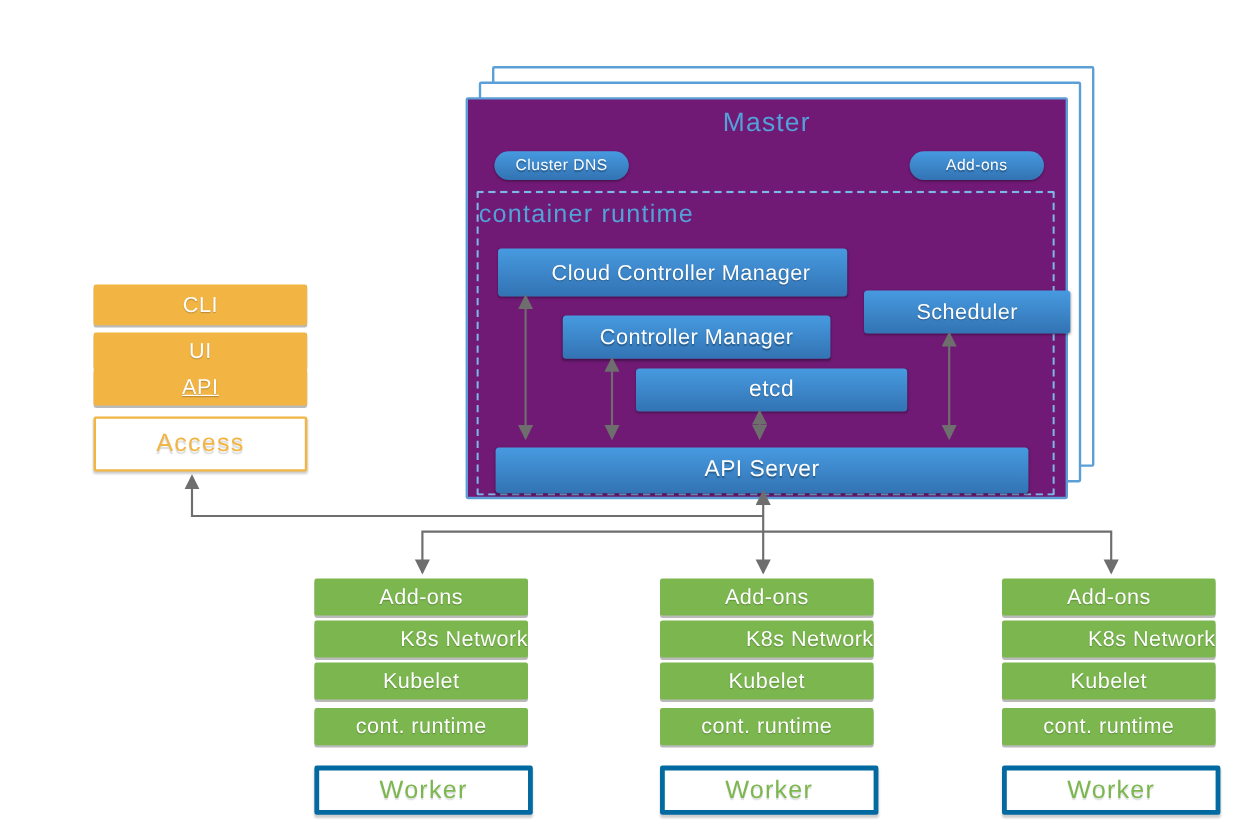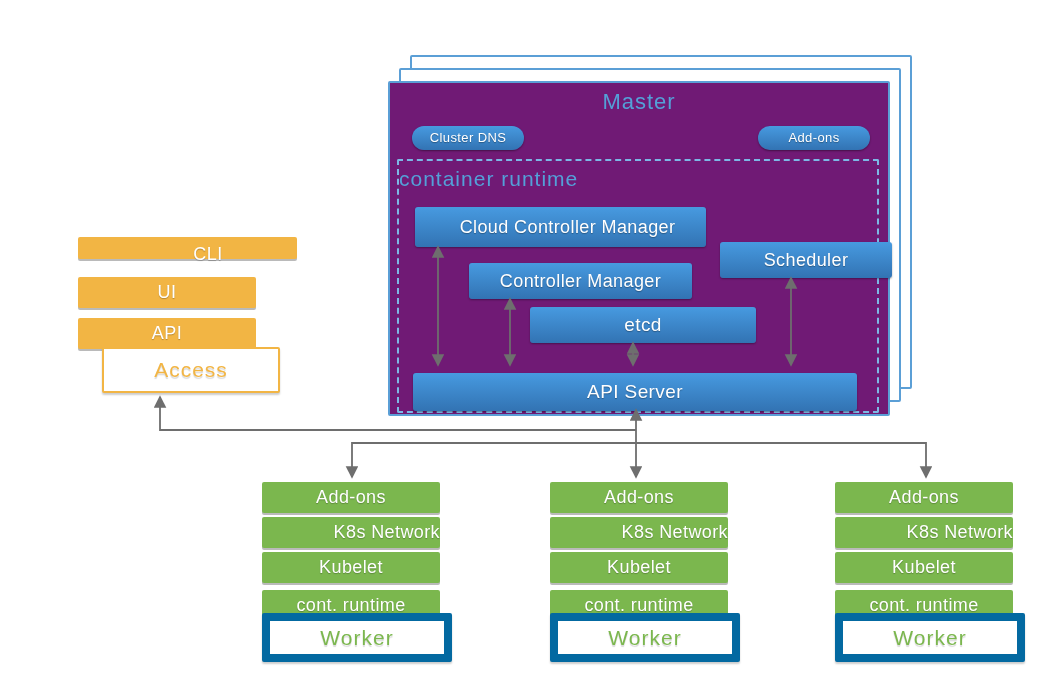--- a/index.html
+++ b/index.html
@@ -32,37 +32,37 @@
   .box-cm{left:70px;top:102px;width:223px;height:36px;line-height:36px;}
   .box-etcd{left:131px;top:146px;width:226px;height:36px;line-height:36px;font-size:19px;}
   .box-sched{left:321px;top:81px;width:172px;height:36px;line-height:36px;}
   .box-api{left:14px;top:212px;width:444px;height:38px;line-height:38px;font-size:19px;}
   
   .stack{position:absolute;width:178px;}
   .access-stack{left:78px;top:237px;height:156px;}
   .row-orange{position:absolute;left:0;width:178px;border-radius:2px;background:#f2b544;
     box-shadow:0 2px 0 rgba(130,130,130,.55);color:#fff;text-align:center;
     font-size:18px;letter-spacing:.5px;text-shadow:0 1px 1px rgba(0,0,0,.25);}
-  .acc-r0{top:0;height:22px;line-height:34px;padding-left:41px;}
+  .acc-r0{top:0;height:34px;line-height:34px;}
   .acc-r1{top:40px;height:31px;line-height:31px;}
-  .acc-r2{top:81px;height:31px;line-height:31px;}
+  .acc-r2{top:70px;height:31px;line-height:31px;text-decoration:underline;}
   .access-footer{position:absolute;left:0;top:110px;width:174px;height:42px;background:#fff;
     border:2px solid #f2b544;border-radius:2px;box-shadow:0 2px 2px rgba(0,0,0,.2);
     color:#f2b544;text-align:center;font-size:21px;letter-spacing:1px;line-height:42px;
-    text-shadow:0 2px 1px rgba(0,0,0,.15);margin-left:24px;}
+    text-shadow:0 2px 1px rgba(0,0,0,.15);}
   
   .worker-stack{top:482px;height:176px;}
   .w1{left:262px;} .w2{left:550px;} .w3{left:835px;}
   .row-green{position:absolute;left:0;width:178px;border-radius:2px;background:#7bb74e;
     box-shadow:0 2px 0 rgba(130,130,130,.55);color:#fff;text-align:center;
     font-size:18px;letter-spacing:.4px;text-shadow:0 1px 1px rgba(0,0,0,.25);
     height:31px;line-height:31px;}
   .wr0{top:0;} .wr1{top:35px;text-align:right;} .wr2{top:70px;} .wr3{top:88px;margin-top:20px;}
-  .worker-footer{position:absolute;left:0;top:131px;width:174px;height:33px;background:#fff;
-    border:8px solid #0369a1;border-radius:2px;box-shadow:0 2px 2px rgba(0,0,0,.2);
+  .worker-footer{position:absolute;left:0;top:156px;width:174px;height:33px;background:#fff;
+    border:4px solid #0369a1;border-radius:2px;box-shadow:0 2px 2px rgba(0,0,0,.2);
     color:#7bb74e;text-align:center;font-size:21px;letter-spacing:1px;line-height:33px;
     text-shadow:0 2px 1px rgba(0,0,0,.15);}
   
   #arrows{position:absolute;left:0;top:0;width:1040px;height:690px;pointer-events:none;}
 </style>
 </head>
 <body>
 
 <div id="stage">
 

